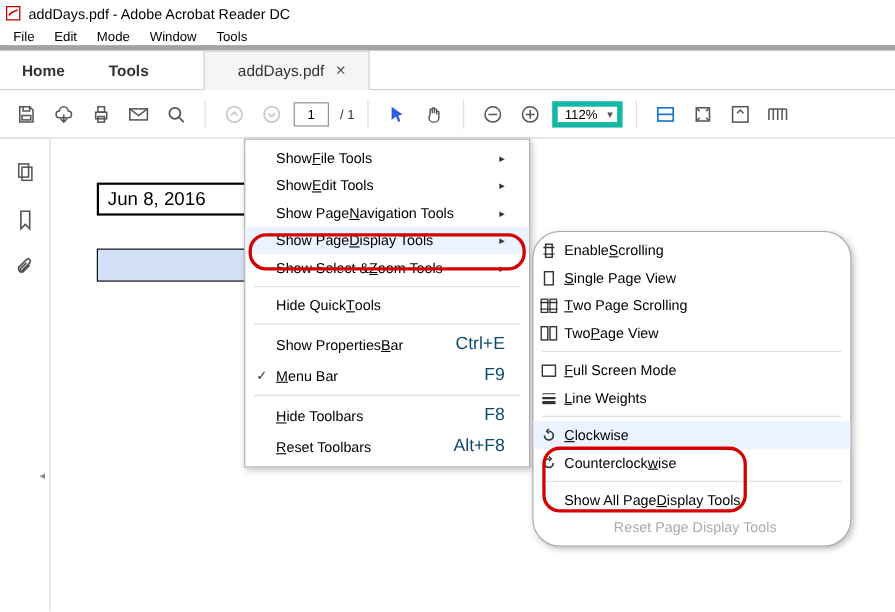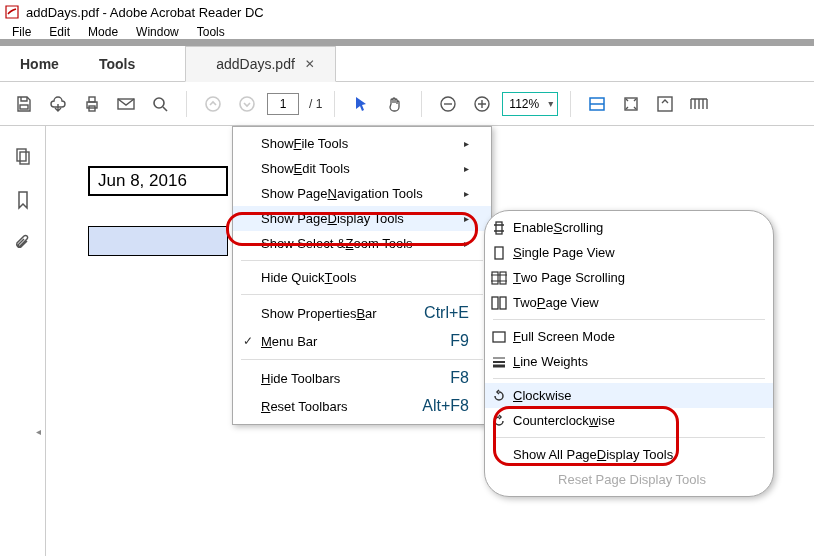--- a/index.html
+++ b/index.html
@@ -1,34 +1,34 @@
 <!DOCTYPE html>
 <html><head>
 <meta charset="utf-8">
 <style>
   * { box-sizing: border-box; margin: 0; padding: 0; font-family: "Segoe UI", Arial, sans-serif; }
   body { width: 814px; height: 556px; background: #fff; overflow: hidden; position: relative; }
 
   .titlebar { height: 24px; display:flex; align-items:center; padding:0 4px; gap:6px; font-size:13px; background:#fff; }
   .titlebar .appicon { width:16px; height:16px; }
 
-  .menubar { height: 22px; display:flex; align-items:center; padding:0 4px; gap:2px; font-size:12px; border-bottom:7px solid #a3a3a3; }
+  .menubar { height: 22px; display:flex; align-items:center; padding:0 4px; gap:2px; font-size:12px; border-bottom:5px solid #a3a3a3; }
   .menubar .mi { padding:2px 8px; }
 
   .tabbar { height: 36px; display:flex; align-items:stretch; font-size:14px; border-bottom:1px solid #ccc; }
   .tabbar .tab { padding:8px 20px; display:flex; align-items:center; gap:10px; color:#333; }
   .tabbar .tab.selected { background:#f5f5f5; border:1px solid #ccc; border-bottom:1px solid #f5f5f5; margin-bottom:-1px;padding-left:30px; }
   .tabbar .tab .x { color:#555; font-size:12px; }
 
   .toolbar { height: 44px; display:flex; align-items:center; padding:0 10px; gap:6px; border-bottom:1px solid #ccc; background:#fff; }
   .toolbar .btn { width:28px; height:28px; display:flex; align-items:center; justify-content:center; color:#555; }
   .toolbar .sep { width:1px; height:26px; background:#ddd; margin:0 6px; }
   .toolbar .pageinput { width:32px; height:22px; border:1px solid #888; font-size:12px; text-align:center; }
   .toolbar .pagecount { font-size:12px; color:#333; margin-left:4px; }
-  .zoomsel { border:1px solid #14b8a6; height:24px; font-size:12px; padding:0 18px 0 6px; display:flex; align-items:center; position:relative; }
+  .zoomsel { border:5px solid #14b8a6; height:24px; font-size:12px; padding:0 18px 0 6px; display:flex; align-items:center; position:relative; }
   .zoomsel:after { content:"▾"; position:absolute; right:4px; font-size:10px; color:#555; }
 
   .sidebar { position:absolute; left:0; top:126px; width:46px; bottom:0; border-right:1px solid #ccc; display:flex; flex-direction:column; align-items:center; padding-top:18px; gap:20px; color:#555; }
   .sidebar .sbtn { width:24px; height:24px; display:flex; align-items:center; justify-content:center; }
   .sidebar .collapse { position:absolute; top:300px; left:36px; font-size:10px; color:#888; }
 
   .content { position:absolute; left:46px; top:126px; right:0; bottom:0; background:#fff; }
   .datefield { position:absolute; left:42px; top:40px; width:140px; height:30px; border:2px solid #000; font-size:17px; padding:3px 8px; }
   .bluefield { position:absolute; left:42px; top:100px; width:140px; height:30px; border:1px solid #000; background:#d4e0f7; }
 
@@ -201,21 +201,21 @@
       </svg>
     </span>
   <span class="collapse">◂</span>
 </div>
 
 <div class="content">
   <div class="datefield">Jun 8, 2016</div>
   <div class="bluefield"></div>
 </div>
 
-<div class="ctxmenu" style="left:232px; top:126px; width:260px;">
+<div class="ctxmenu" style="left:222px; top:126px; width:260px;">
   <div class="mi2">
       <span>Show </span>
       <u>F</u>
       <span>ile Tools</span>
       <span class="arrow">▸</span>
     </div>
   <div class="mi2">
       <span>Show </span>
       <u>E</u>
       <span>dit Tools</span>

